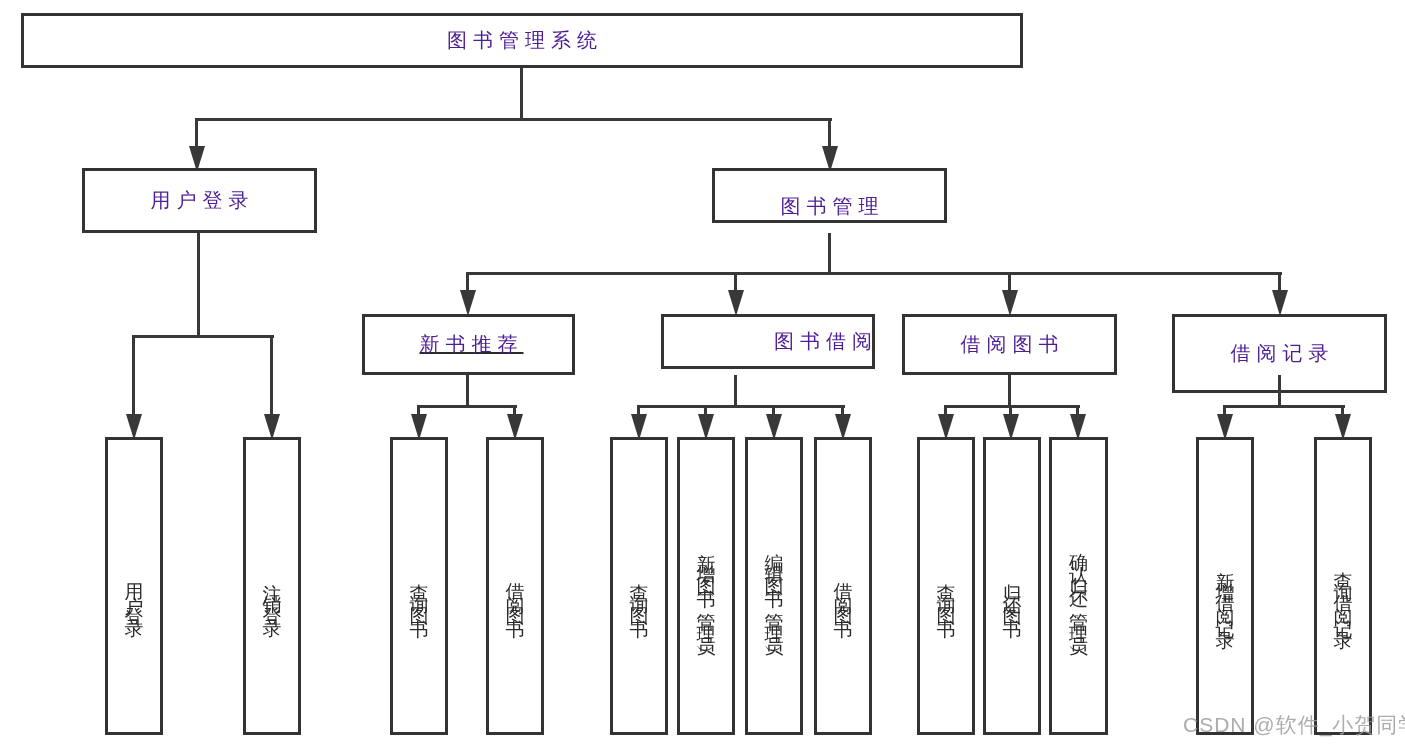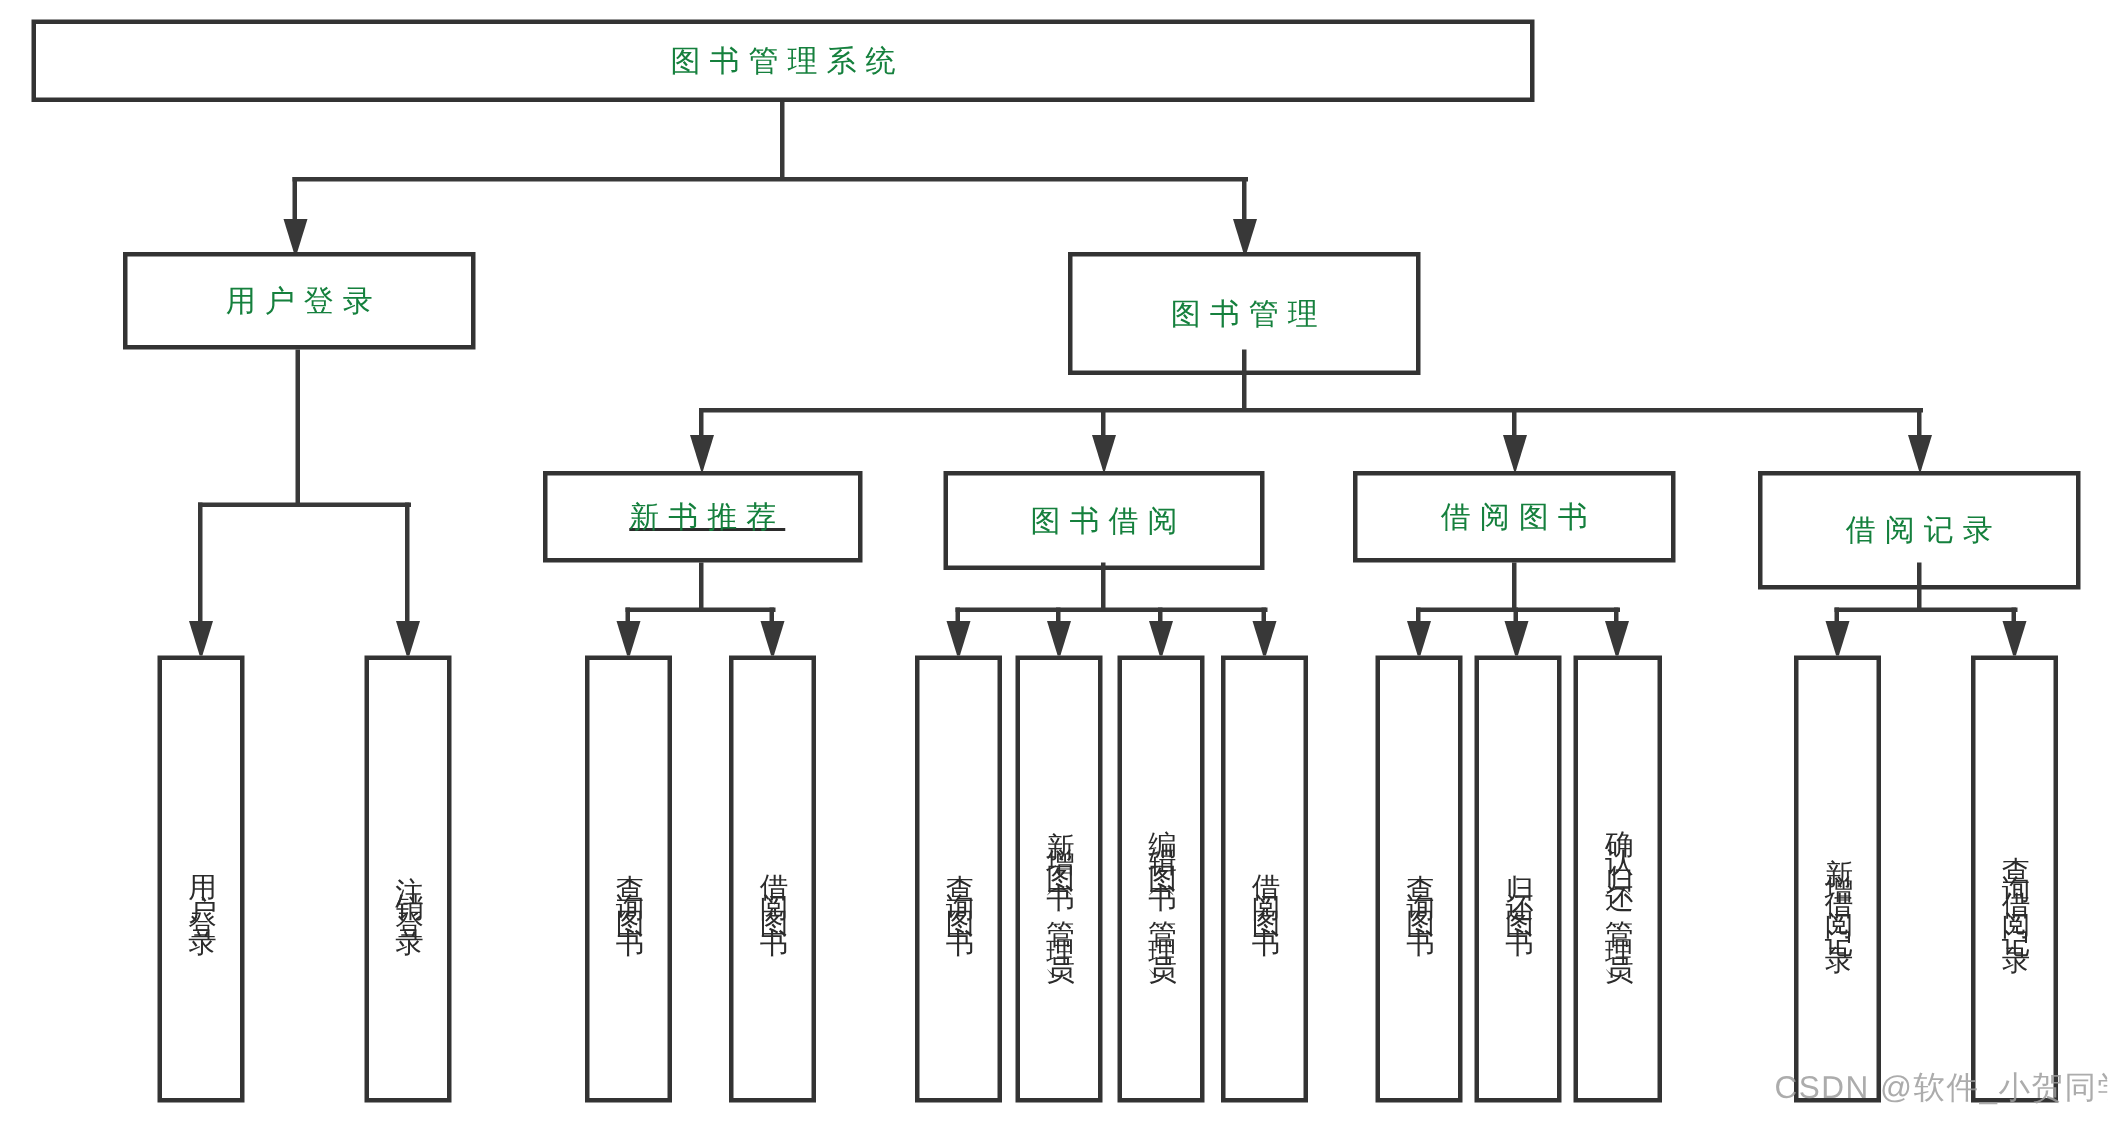--- a/index.html
+++ b/index.html
@@ -4,21 +4,21 @@
 <style>
   html,body{margin:0;padding:0;background:#ffffff;}
   .canvas{
     position:relative;width:1405px;height:747px;background:#ffffff;overflow:hidden;
     font-family:"Liberation Sans","DejaVu Sans",sans-serif;color:#2b2b2b;
   }
   .box{
     position:absolute;box-sizing:border-box;border:3px solid #333333;background:#ffffff;
     display:flex;align-items:center;justify-content:center;
   }
-  .hlabel{font-size:20px;letter-spacing:6px;margin-right:-6px;white-space:nowrap;color:#15803d;}
+  .hlabel{font-size:20px;letter-spacing:6px;margin-right:-6px;white-space:nowrap;color:#4c1d95;}
   .vtext{
     writing-mode:vertical-rl;text-orientation:mixed;
     font-size:19px;letter-spacing:12px;margin-bottom:-12px;color:#2b2b2b;white-space:nowrap;
   }
   .vl{position:absolute;width:3px;background:#383838;}
   .hl{position:absolute;height:3px;background:#383838;}
   .ar{
     position:absolute;width:0;height:0;
     border-left:8px solid transparent;border-right:8px solid transparent;
     border-top:26px solid #383838;
@@ -40,21 +40,21 @@
   <div class="vl" style="left:520px;top:68px;height:52px;"></div>
   <div class="hl" style="left:195px;top:118px;width:637px;"></div>
   <div class="vl" style="left:195px;top:118px;height:30px;"></div>
   <div class="vl" style="left:828px;top:118px;height:30px;"></div>
   <div class="ar" style="left:189px;top:146px;"></div>
   <div class="ar" style="left:822px;top:146px;"></div>
 
   <div class="box" style="left:82px;top:168px;width:235px;height:65px;">
     <span class="hlabel">用户登录</span>
   </div>
-  <div class="box" style="left:712px;top:168px;width:235px;height:82px;">
+  <div class="box" style="left:712px;top:168px;width:235px;height:55px;align-items:flex-end;">
     <span class="hlabel">图书管理</span>
   </div>
 
   <div class="vl" style="left:197px;top:233px;height:104px;"></div>
   <div class="hl" style="left:132px;top:335px;width:142px;"></div>
   <div class="vl" style="left:132px;top:335px;height:81px;"></div>
   <div class="vl" style="left:270px;top:335px;height:81px;"></div>
   <div class="ar" style="left:126px;top:414px;"></div>
   <div class="ar" style="left:264px;top:414px;"></div>
 
@@ -65,21 +65,21 @@
   <div class="vl" style="left:1008px;top:272px;height:21px;"></div>
   <div class="vl" style="left:1278px;top:272px;height:21px;"></div>
   <div class="ar" style="left:460px;top:290px;"></div>
   <div class="ar" style="left:728px;top:290px;"></div>
   <div class="ar" style="left:1002px;top:290px;"></div>
   <div class="ar" style="left:1272px;top:290px;"></div>
 
   <div class="box" style="left:362px;top:314px;width:213px;height:61px;text-decoration:underline;">
     <span class="hlabel">新书推荐</span>
   </div>
-  <div class="box" style="left:629px;top:314px;width:214px;height:66px;">
+  <div class="box" style="left:661px;top:314px;width:214px;height:55px;justify-content:flex-end;">
     <span class="hlabel">图书借阅</span>
   </div>
   <div class="box" style="left:902px;top:314px;width:215px;height:61px;">
     <span class="hlabel">借阅图书</span>
   </div>
   <div class="box" style="left:1172px;top:314px;width:215px;height:79px;">
     <span class="hlabel">借阅记录</span>
   </div>
 
   <div class="vl" style="left:466px;top:375px;height:32px;"></div>

